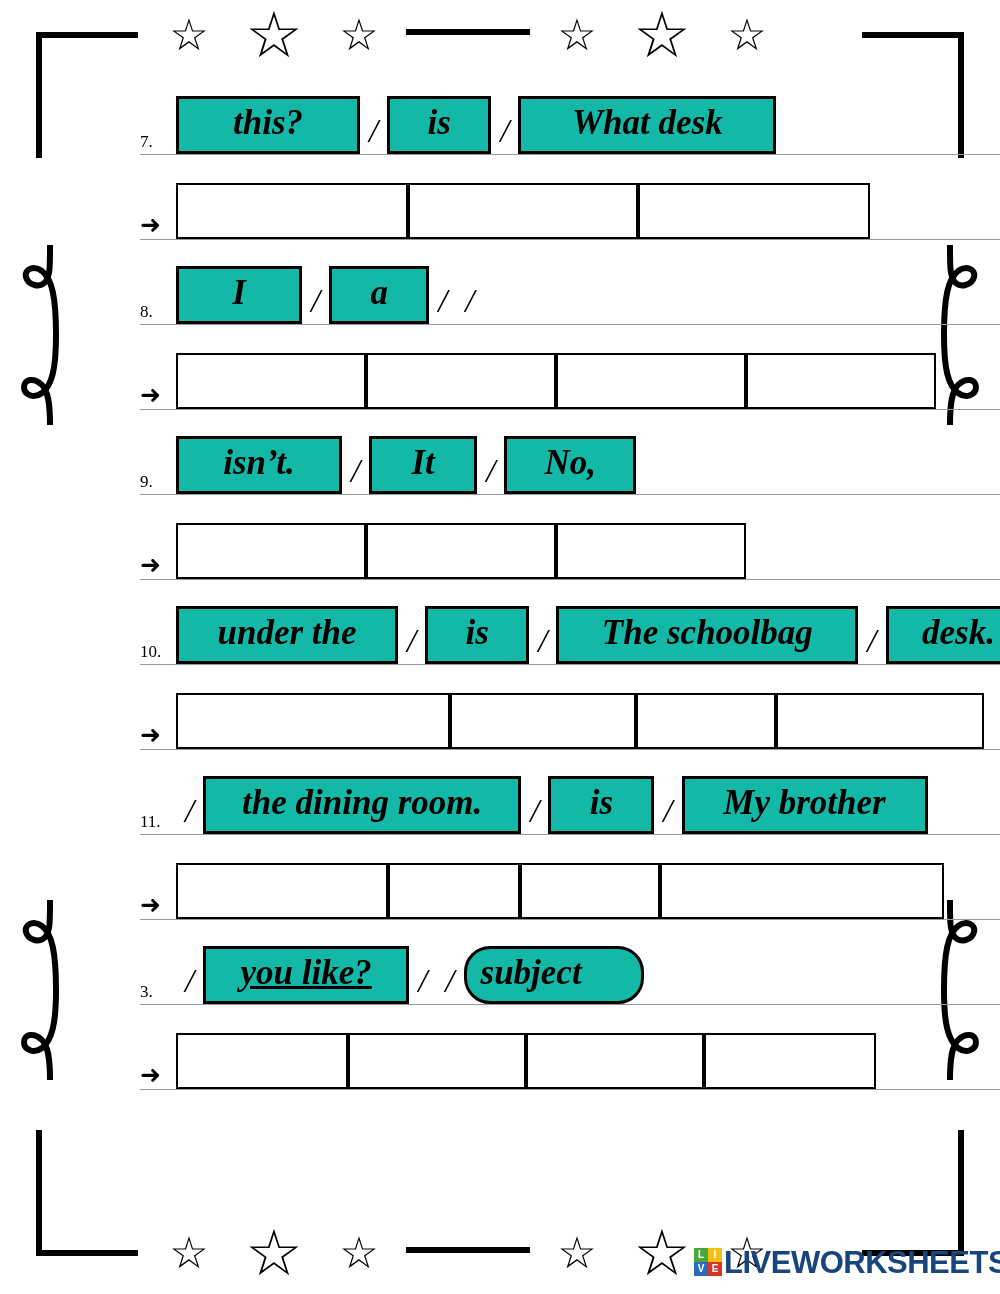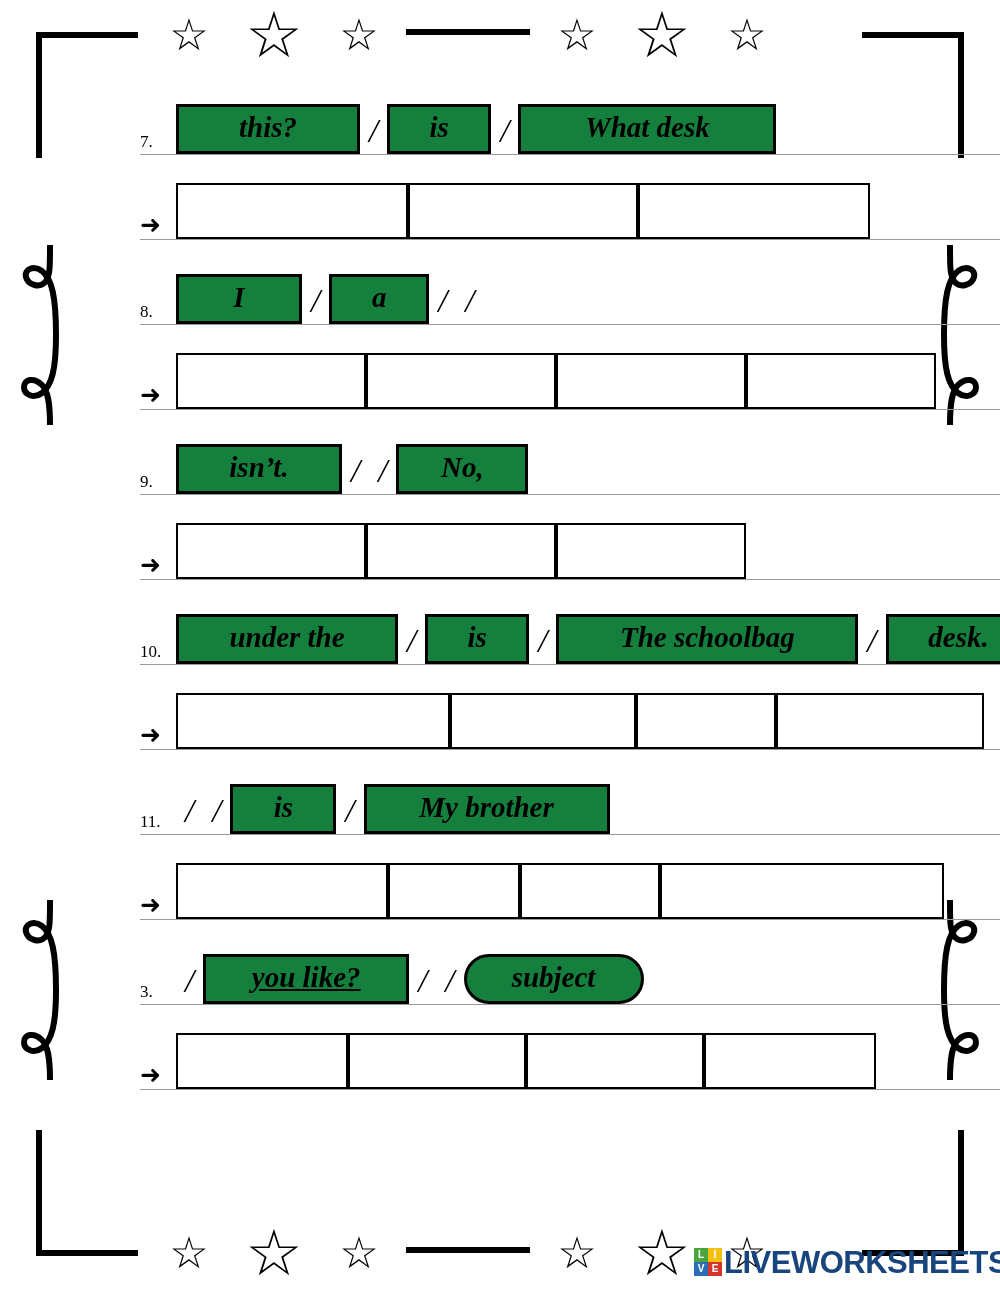--- a/index.html
+++ b/index.html
@@ -116,25 +116,25 @@
   .item-num {
     position: absolute;
     left: 0;
     bottom: 2px;
     font-size: 17px;
     font-family: "Liberation Serif", serif;
     color: #000;
   }
   .chip {
     border: 3px solid #000;
-    background: #15803d;
+    background: #14b8a6;
     padding: 3px 14px 6px 14px;
     font-style: italic;
     font-weight: bold;
-    font-size: 29px;
+    font-size: 35px;
     font-family: "Liberation Serif", serif;
     line-height: 1.22;
     white-space: nowrap;
     color: #000;
   }
   .slash {
     font-size: 33px;
     font-style: italic;
     padding: 0 9px 4px 9px;
     color: #000;
@@ -303,20 +303,21 @@
           <div class="answer-box" style="width: 190px;"></div>
           <div class="answer-box" style="width: 190px;"></div>
         </div>
         <div class="spacer-md"></div>
       </div>
       <div class="exercise">
         <div class="prompt-row">
           <span class="item-num">9.</span>
           <span class="chip" style="min-width: 132px; text-align: center;">isn’t.</span>
           <span class="slash">/</span>
+          <span class="chip" style="min-width: 74px; text-align: center;">It</span>
           <span class="slash">/</span>
           <span class="chip" style="min-width: 98px; text-align: center;">No,</span>
         </div>
         <div class="spacer-sm"></div>
         <div class="answer-row">
           <span class="arrow">➜</span>
           <div class="answer-box" style="width: 190px;"></div>
           <div class="answer-box" style="width: 190px;"></div>
           <div class="answer-box" style="width: 190px;"></div>
         </div>
@@ -340,20 +341,21 @@
           <div class="answer-box" style="width: 186px;"></div>
           <div class="answer-box" style="width: 140px;"></div>
           <div class="answer-box" style="width: 208px;"></div>
         </div>
         <div class="spacer-md"></div>
       </div>
       <div class="exercise">
         <div class="prompt-row">
           <span class="item-num">11.</span>
           <span class="slash">/</span>
+          <span class="chip" style="min-width: 284px; text-align: center;">the dining room.</span>
           <span class="slash">/</span>
           <span class="chip" style="min-width: 72px; text-align: center;">is</span>
           <span class="slash">/</span>
           <span class="chip" style="min-width: 212px; text-align: center;">My brother</span>
         </div>
         <div class="spacer-sm"></div>
         <div class="answer-row">
           <span class="arrow">➜</span>
           <div class="answer-box" style="width: 212px;"></div>
           <div class="answer-box" style="width: 132px;"></div>
@@ -362,21 +364,21 @@
         </div>
         <div class="spacer-md"></div>
       </div>
       <div class="exercise">
         <div class="prompt-row">
           <span class="item-num">3.</span>
           <span class="slash">/</span>
           <span class="chip" style="min-width: 172px; text-align: center; text-decoration: underline;">you like?</span>
           <span class="slash">/</span>
           <span class="slash">/</span>
-          <span class="chip" style="min-width: 146px; text-align: center; border-radius: 26px;">subject</span>
+          <span class="chip" style="min-width: 146px;  border-radius: 26px;">subject</span>
         </div>
         <div class="spacer-sm"></div>
         <div class="answer-row">
           <span class="arrow">➜</span>
           <div class="answer-box" style="width: 172px;"></div>
           <div class="answer-box" style="width: 178px;"></div>
           <div class="answer-box" style="width: 178px;"></div>
           <div class="answer-box" style="width: 172px;"></div>
         </div>
         <div class="spacer-md"></div>

